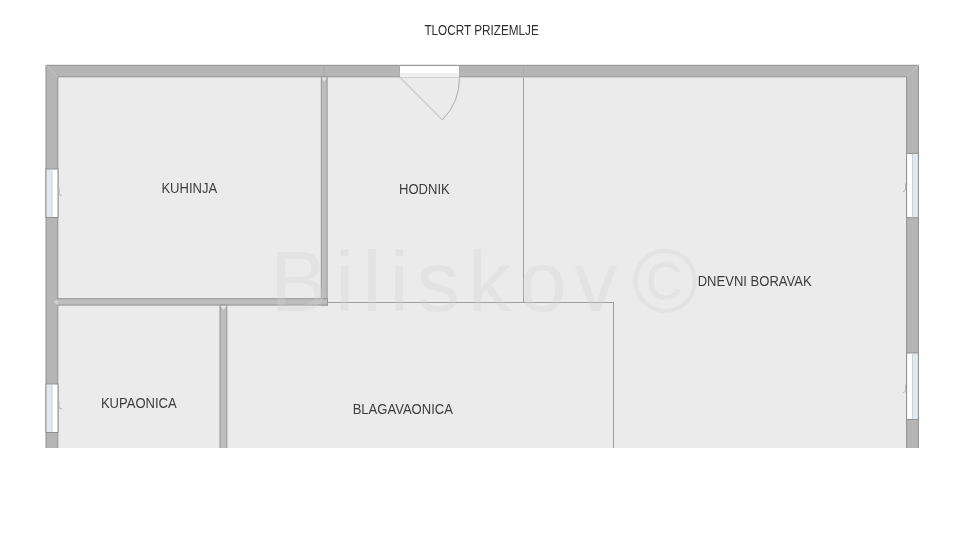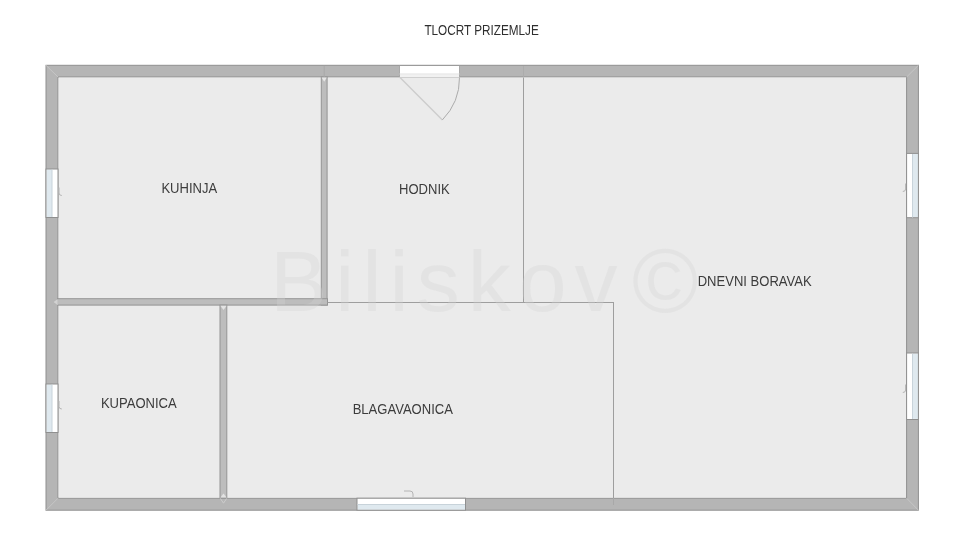--- a/index.html
+++ b/index.html
@@ -1,16 +1,16 @@
 <!DOCTYPE html>
 <html><head>
 <meta charset="utf-8">
 <style>
   html,body{margin:0;padding:0;background:#ffffff;}
-  .page{width:972px;height:560px;position:relative;background:#fdba74;overflow:hidden;
+  .page{width:972px;height:448px;position:relative;background:#fdba74;overflow:hidden;
         font-family:"Liberation Sans", sans-serif;}
 </style>
 </head>
 <body>
 <div class="page">
 <svg width="972" height="560" viewBox="0 0 972 560" xmlns="http://www.w3.org/2000/svg">
 
   <rect x="0" y="0" width="972" height="560" fill="#ffffff"></rect>
 
   <text transform="translate(481.6,35.4) scale(0.84,1)" text-anchor="middle" font-size="14" fill="#2e2e2e">TLOCRT PRIZEMLJE</text>

